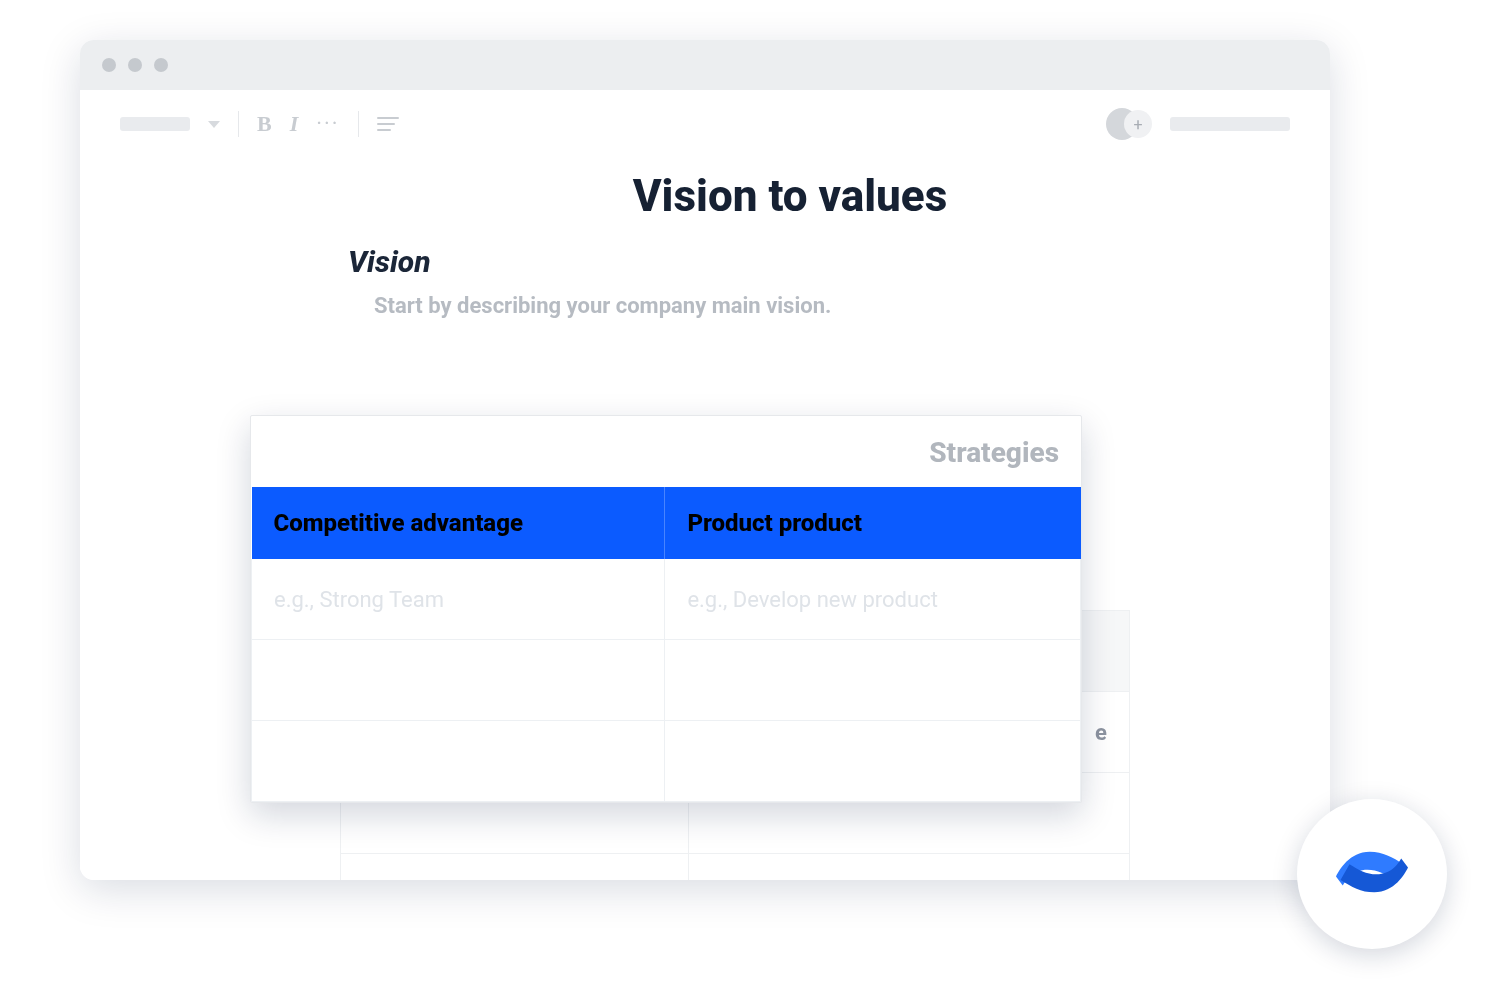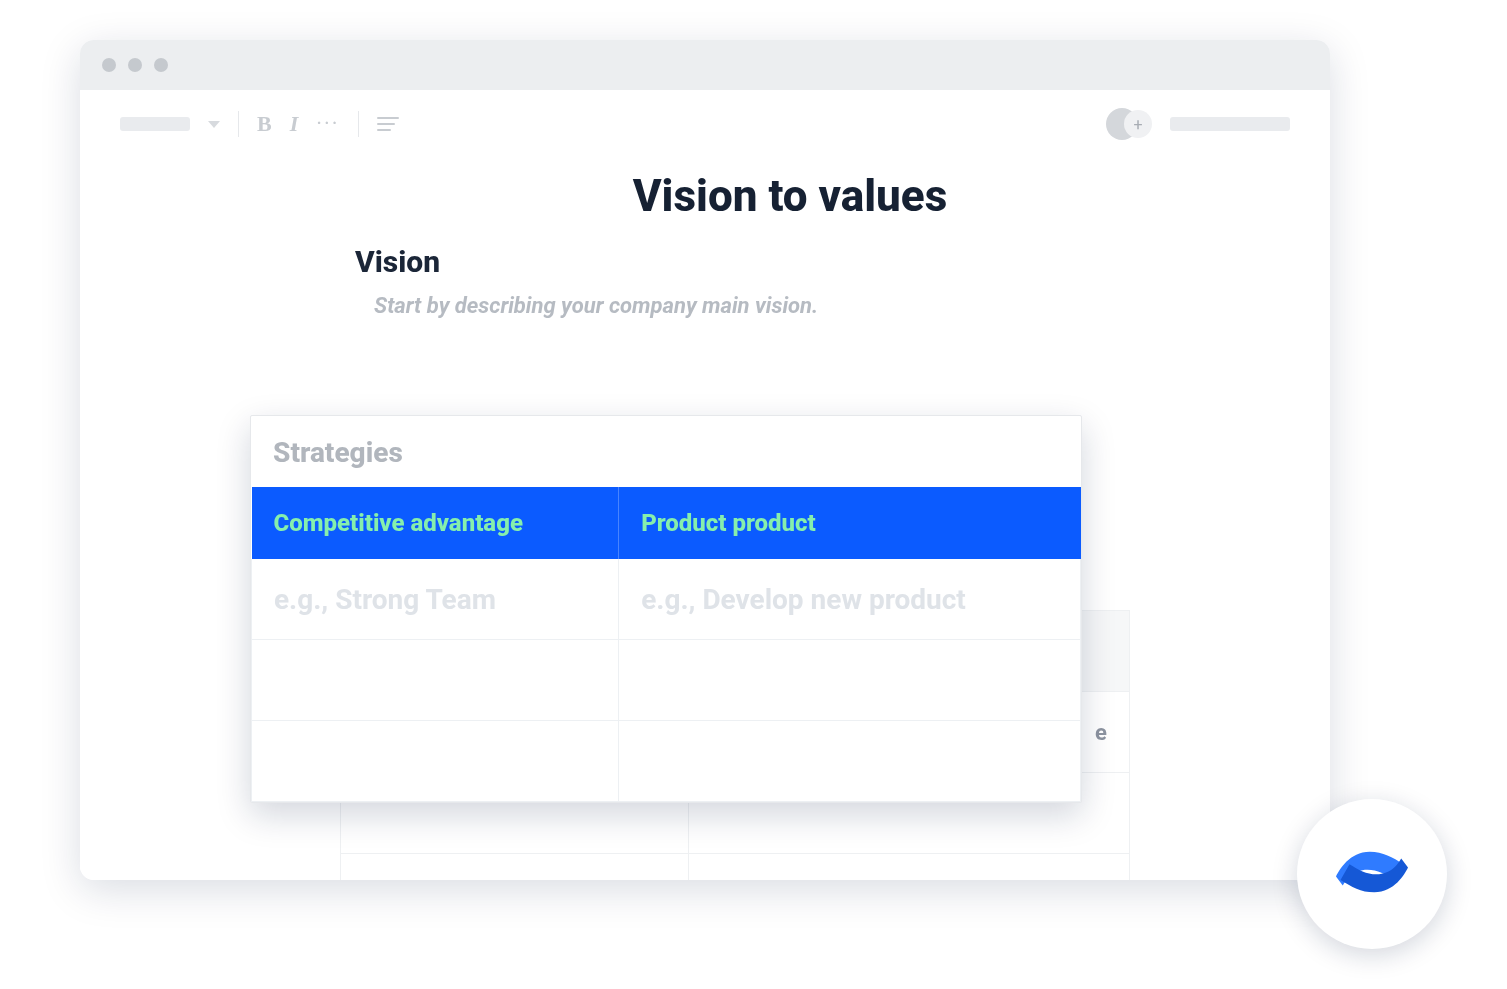--- a/index.html
+++ b/index.html
@@ -33,46 +33,46 @@
   .tb-lines span{display:block;height:2px;background:#c8ccd1;border-radius:1px;}
   .tb-lines span.w1{width:22px;} .tb-lines span.w2{width:18px;} .tb-lines span.w3{width:14px;}
   .toolbar-right{margin-left:auto;display:flex;align-items:center;gap:18px;}
   .avatar{width:32px;height:32px;border-radius:50%;background:#d4d7db;}
   .avatar-plus{width:28px;height:28px;border-radius:50%;background:#f0f1f3;display:flex;align-items:center;justify-content:center;font-size:16px;color:#a8adb4;margin-left:-14px;}
   .ph-100{width:120px;}
 
   
   .doc{padding:30px 0 0 260px;max-width:900px;}
   .doc h1{font-size:44px;font-weight:800;color:#162133;margin:0 0 22px 0;text-align:center;}
-  .doc h2{font-size:30px;font-weight:800;color:#1b2638;margin:0 0 14px 15px;}
-  .hint{font-size:22px;color:#b6bbc2;font-weight:700;margin:0 0 28px 34px;font-style:italic;}
+  .doc h2{font-size:30px;font-weight:800;color:#1b2638;margin:0 0 14px 8px;font-style:italic;}
+  .hint{font-size:22px;color:#b6bbc2;font-weight:700;margin:0 0 28px 34px;}
 
   
   .bg-table{
     position:absolute;left:260px;top:520px;width:790px;border:1px solid #eef0f2;border-collapse:collapse;
   }
   .bg-table td{height:80px;border:1px solid #eef0f2;padding:0 22px;font-size:22px;color:#8d94a0;font-weight:700;}
   .bg-head td{background:#f6f7f8;color:#8d94a0;}
   .bg-table td.r{text-align:left;}
 
   
   .card{
     position:absolute;left:170px;top:325px;width:830px;background:#fff;
     border:1px solid #e6e8eb;border-radius:2px;
     box-shadow:0 12px 34px rgba(9,30,66,0.18);
   }
-  .card-title{font-size:28px;font-weight:800;color:#b1b6bd;padding:20px 22px 18px 22px;}
+  .card-title{font-size:28px;font-weight:800;color:#b1b6bd;padding:20px 22px 18px 22px;text-align:right;}
   .stbl{width:100%;border-collapse:collapse;}
   .stbl th{
-    background:#0b5bff;color:#86efac;text-align:left;font-size:24px;font-weight:800;
+    background:#0b5bff;color:#000000;text-align:left;font-size:24px;font-weight:800;
     padding:22px 22px;border-right:1px solid rgba(255,255,255,.25);
   }
   .stbl th:last-child{border-right:none;}
   .stbl td{
-    height:80px;padding:0 22px;border:1px solid #edf0f3;font-size:28px;font-weight:700;color:#dfe3e8;
+    height:80px;padding:0 22px;border:1px solid #edf0f3;font-size:22px;font-weight:400;color:#dfe3e8;
     vertical-align:middle;
   }
   .stbl tr:first-of-type td{border-top:none;}
 
   
   .badge{
     position:absolute;right:60px;bottom:40px;width:150px;height:150px;border-radius:50%;
     background:#fff;box-shadow:0 6px 26px rgba(9,30,66,.18);display:flex;align-items:center;justify-content:center;
   }
   .badge svg{width:72px;height:72px;}

